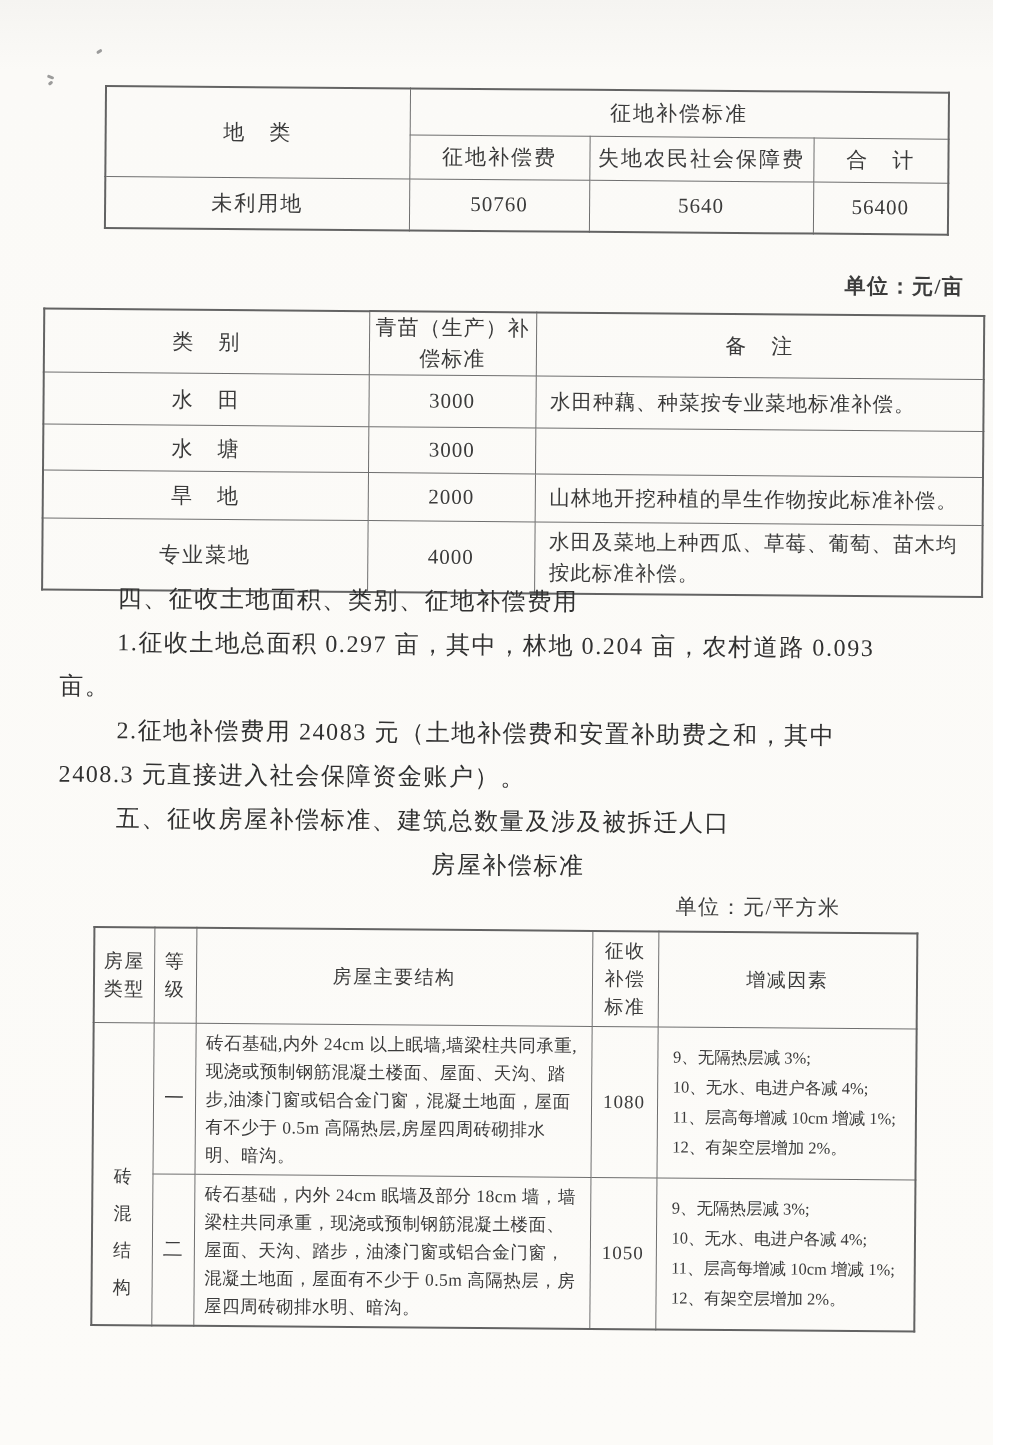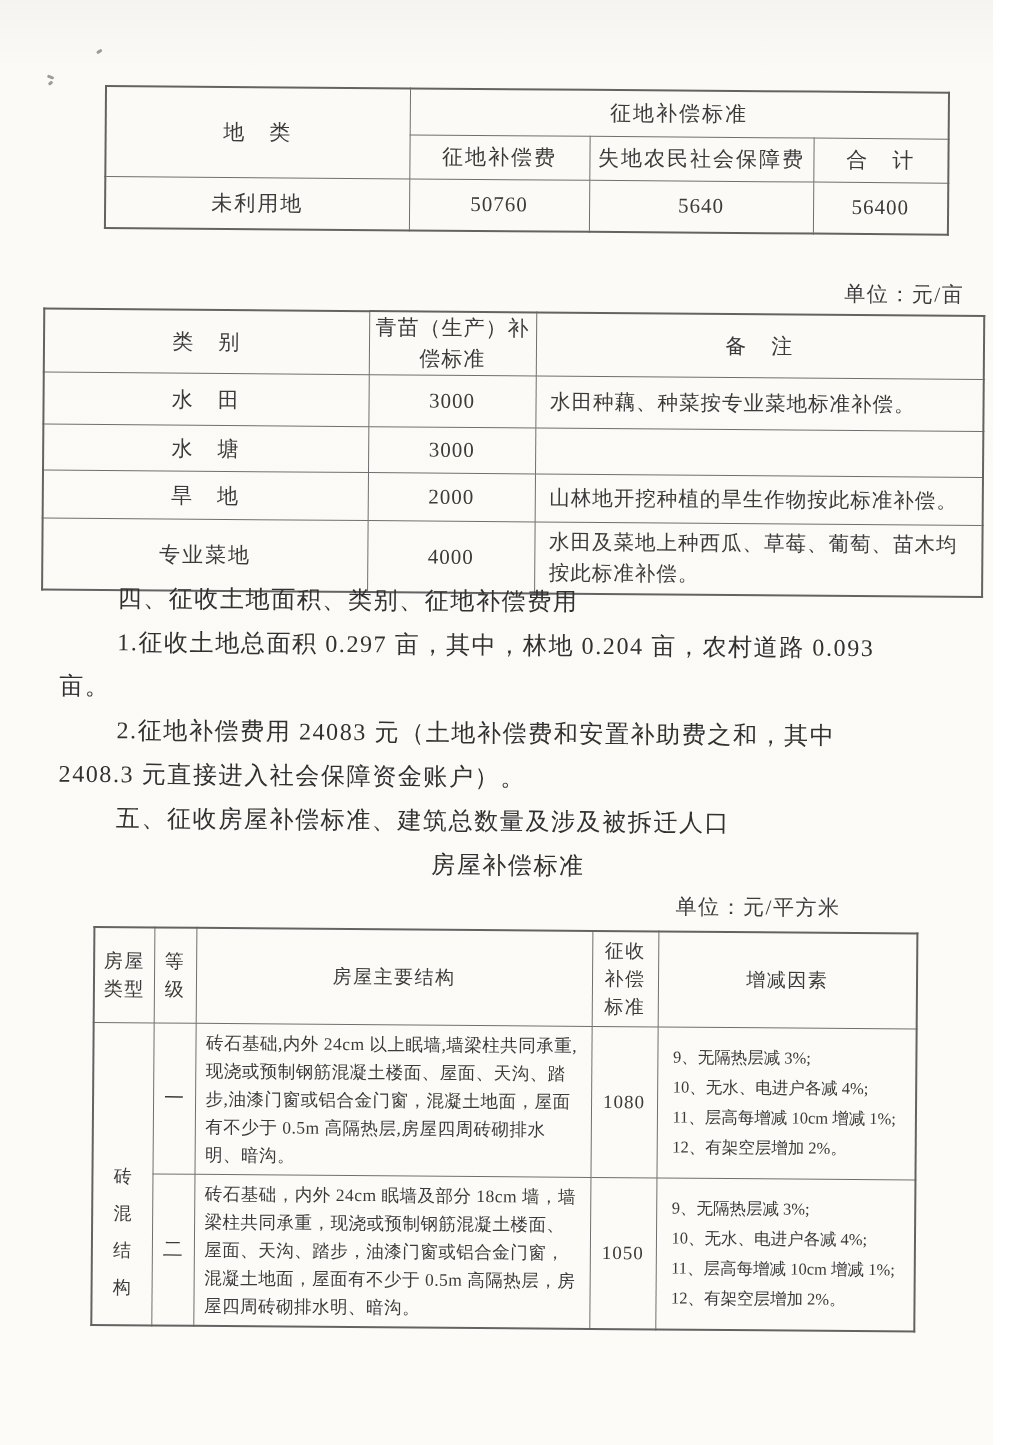--- a/index.html
+++ b/index.html
@@ -25,21 +25,21 @@
     font-weight: normal; text-align: center; vertical-align: middle;
     padding: 0; color: #3b3b3b;
   }
 
   
   .t1 { left: 105px; top: 85px; width: 843px; font-size: 21px; letter-spacing: 2px; }
   .t1 .num { letter-spacing: 1px; }
 
   
   .unit-label { position: absolute; font-size: 21px; letter-spacing: 1.5px; color: #3c3c3c; }
-  .unit-mu  { left: 846px; top: 274px; }
+  .unit-mu  { left: 846px; top: 266px; font-weight: bold; }
   .unit-sqm { left: 682px; top: 888px; }
 
   
   .t2 { left: 45px; top: 308px; width: 940px; font-size: 21px; letter-spacing: 2px; }
   .t2 th.seedling { white-space: pre-line; line-height: 31px; letter-spacing: 1px; font-size: 21px; }
   .t2 td.remark {
     text-align: left; padding: 4px 10px 4px 14px;
     font-size: 20.5px; letter-spacing: 1px; line-height: 31px;
   }
   .t2 .num { letter-spacing: 1px; }

